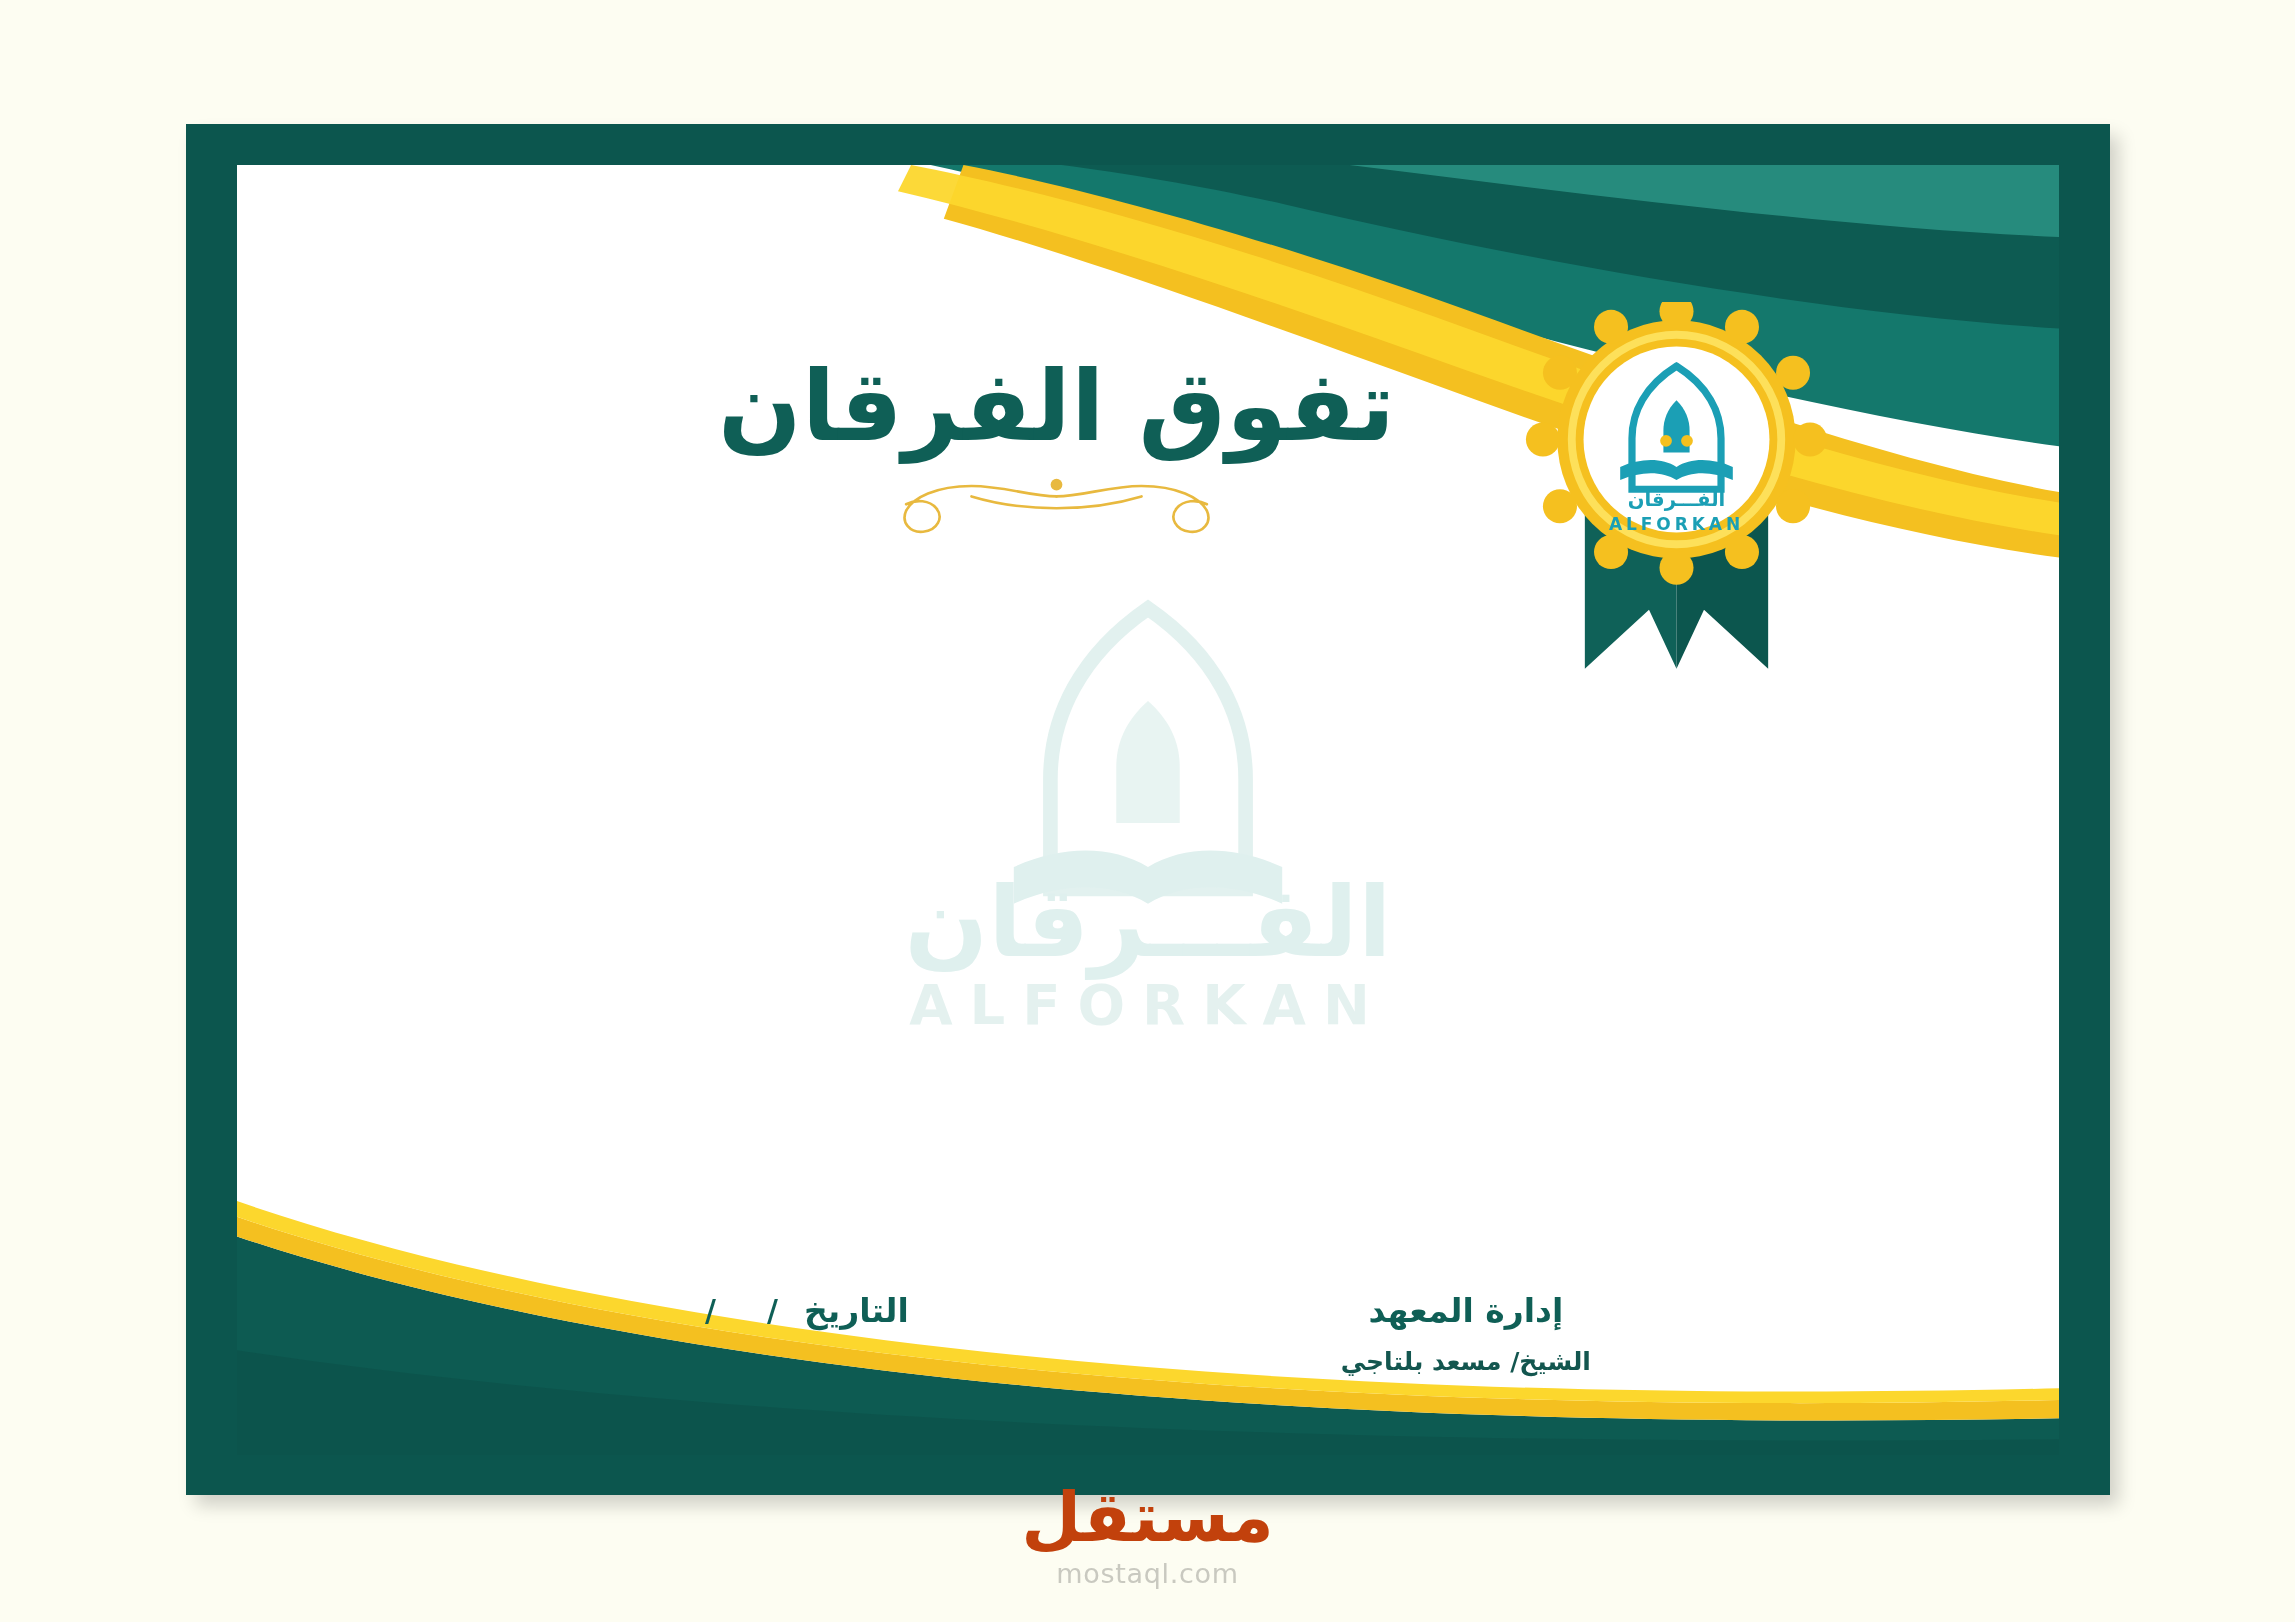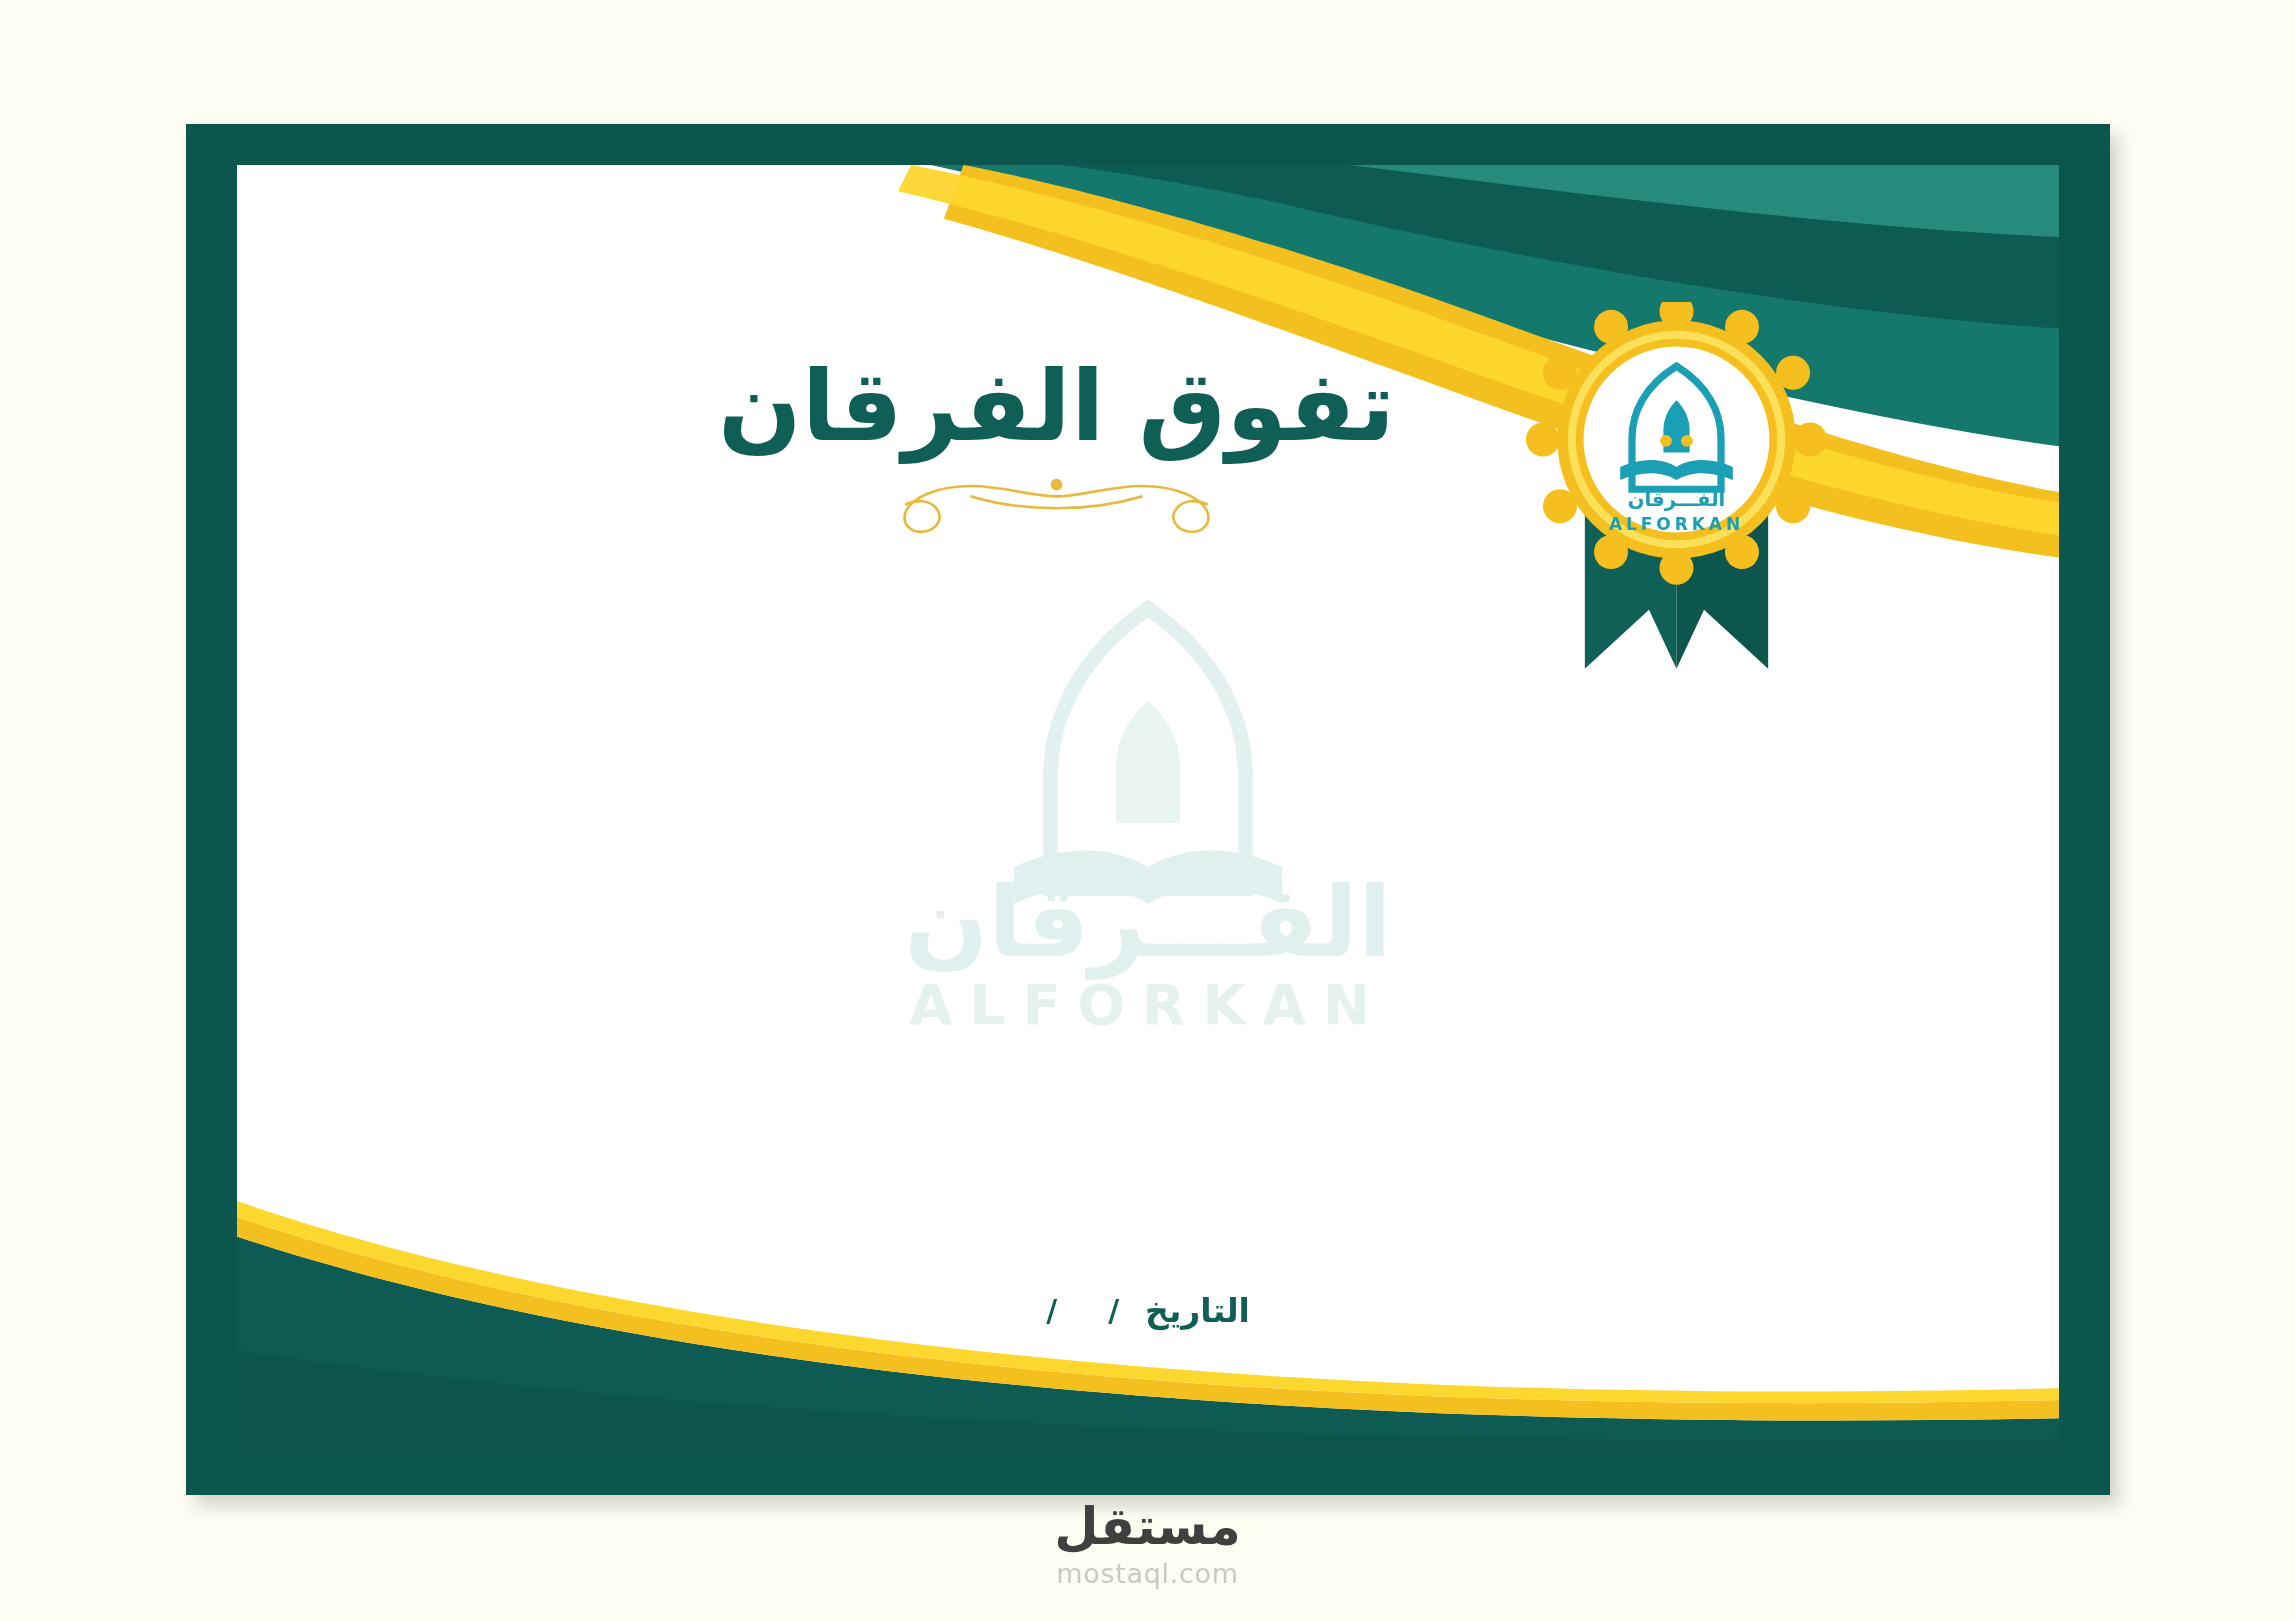--- a/index.html
+++ b/index.html
@@ -202,23 +202,23 @@
   
   .mostaql {
     position: absolute;
     left: 0;
     right: 0;
     bottom: 34px;
     text-align: center;
     z-index: 20;
   }
   .mostaql-ar {
-    font-size: 51px;
-    font-weight: bold;
-    color: #404040;
+    font-size: 69px;
+    font-weight: bold;
+    color: #c2410c;
     letter-spacing: 1.3px;
     line-height: 1;
   }
   .mostaql-en {
     margin-top: 6.5px;
     font-size: 27px;
     color: #c9c9c0;
     direction: ltr;
     letter-spacing: 0.7px;
   }
@@ -308,20 +308,24 @@
 
 
       <svg class="bottom-wave" viewBox="0 0 2784 460" preserveAspectRatio="none">
         <path d="M0 126 C520 300 1400 430 2784 404 L2784 460 L0 460 Z" fill="#0d5b52"></path>
         <path d="M0 96 C520 274 1420 408 2784 376 L2784 404 C1400 430 520 300 0 126 Z" fill="#f4c020"></path>
         <path d="M0 72 C520 252 1430 392 2784 358 L2784 376 C1420 408 520 274 0 96 Z" fill="#fcd72d"></path>
         <path d="M0 300 C600 390 1500 450 2784 436 L2784 460 L0 460 Z" fill="#0c4f47" opacity="0.55"></path>
       </svg>
 
       <div class="footer">
+        <div class="sig-col">
+          <div class="sig-title">إدارة المعهد</div>
+          <div class="sig-name">الشيخ/ مسعد بلتاجي</div>
+        </div>
         <div class="date-col">
           <span>التاريخ</span>
           <span class="date-slashes">
             <span>/</span>
             <span>/</span>
           </span>
         </div>
       </div>
 
     </div>

